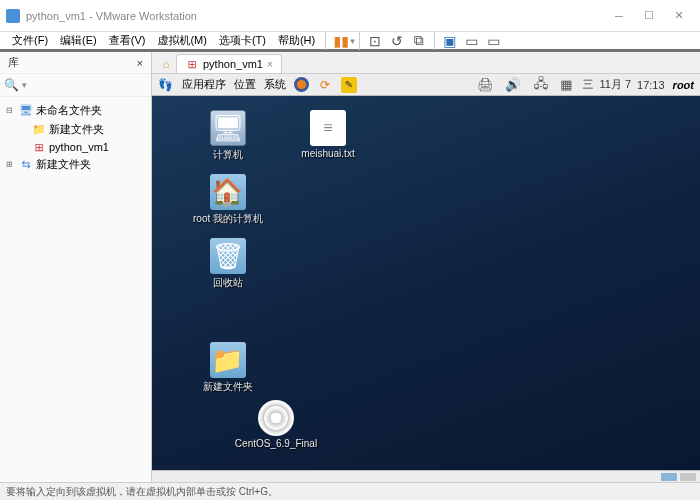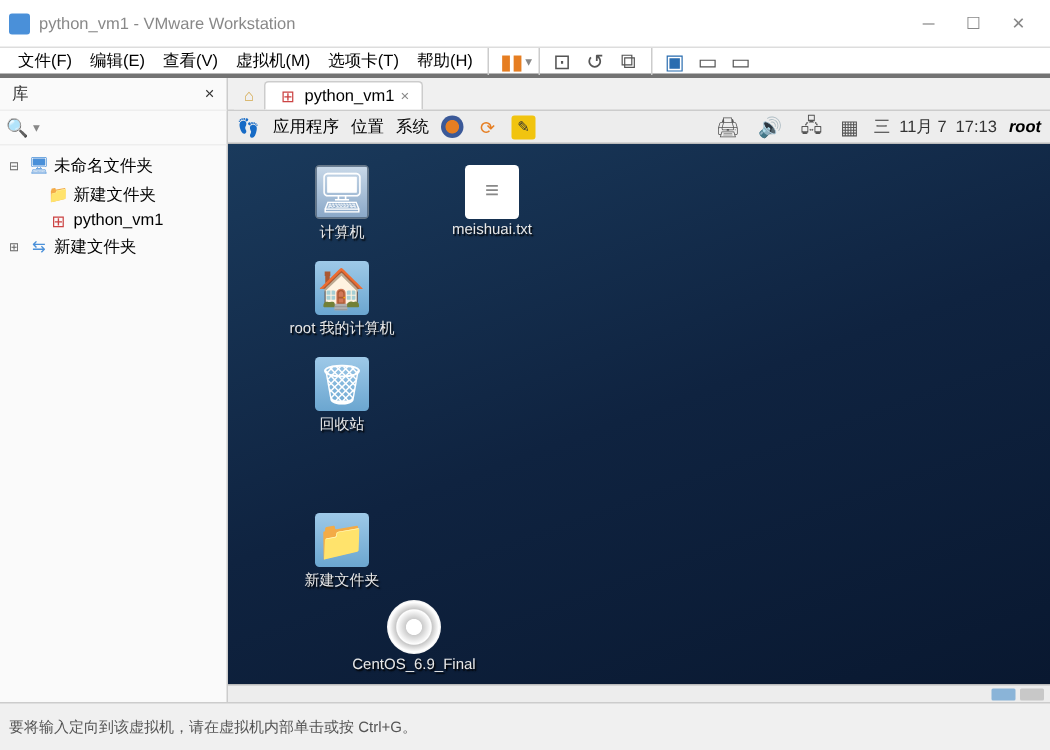--- a/index.html
+++ b/index.html
@@ -67,21 +67,21 @@
   .i-txt { background: #fff; color: #888; font-size: 16px; }
   .i-folder { background: linear-gradient(#9ec9e8, #6ba6d0); }
   .i-trash { background: linear-gradient(#9ec9e8, #6ba6d0); }
   .i-dvd { background: radial-gradient(circle, #fff 20%, #ccc 22%, #fff 45%, #c8c8c8 48%, #fff 65%, #e0e0e0 80%); border-radius: 50%; }
   
   
   .guest-bottom { height: 12px; background: #ededed; border-top: 1px solid #bbb; display: flex; justify-content: flex-end; padding-right: 4px; gap: 3px; align-items: center; }
   .gb-sq { width: 16px; height: 8px; border-radius: 1px; }
   
   
-  .statusbar { height: 32px; background: #f0f0f0; border-top: 1px solid #ccc; padding: 0 6px; font-size: 10px; color: #555; display: flex; align-items: center; }
+  .statusbar { height: 18px; background: #f0f0f0; border-top: 1px solid #ccc; padding: 0 6px; font-size: 10px; color: #555; display: flex; align-items: center; }
 </style>
 </head>
 <body>
 
 <div class="titlebar">
   <div class="logo"></div>
   <div class="title">python_vm1 - VMware Workstation</div>
   <div class="win-btn">─</div>
   <div class="win-btn">☐</div>
   <div class="win-btn">✕</div>

